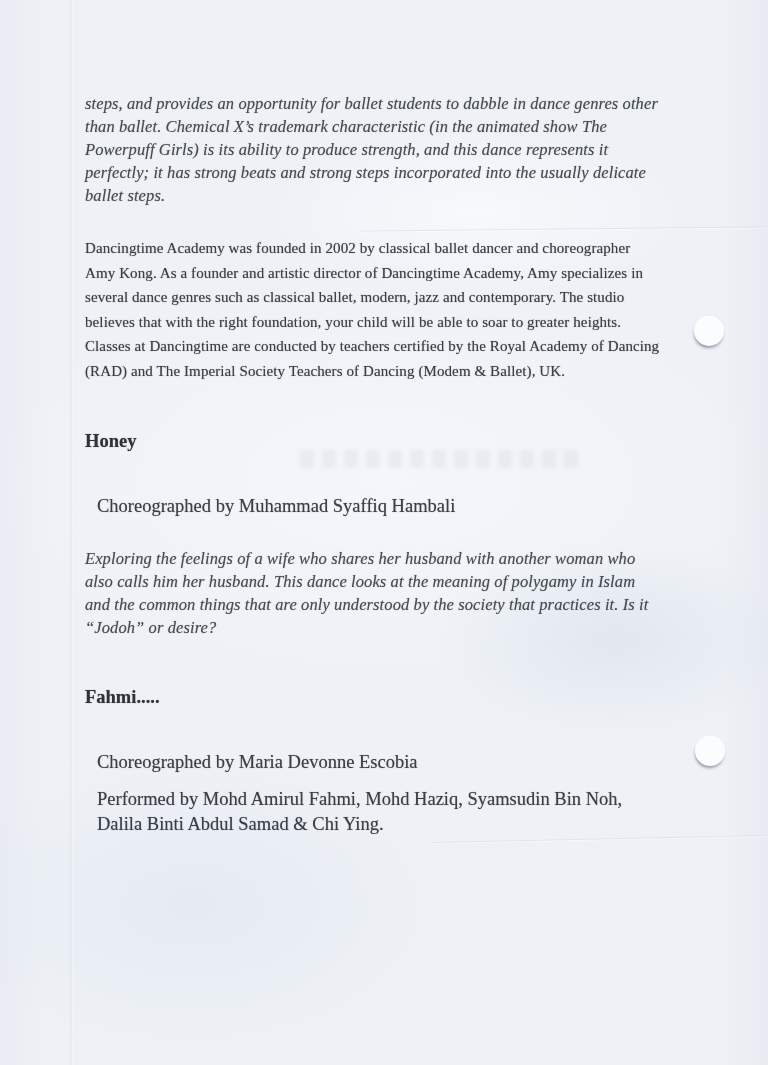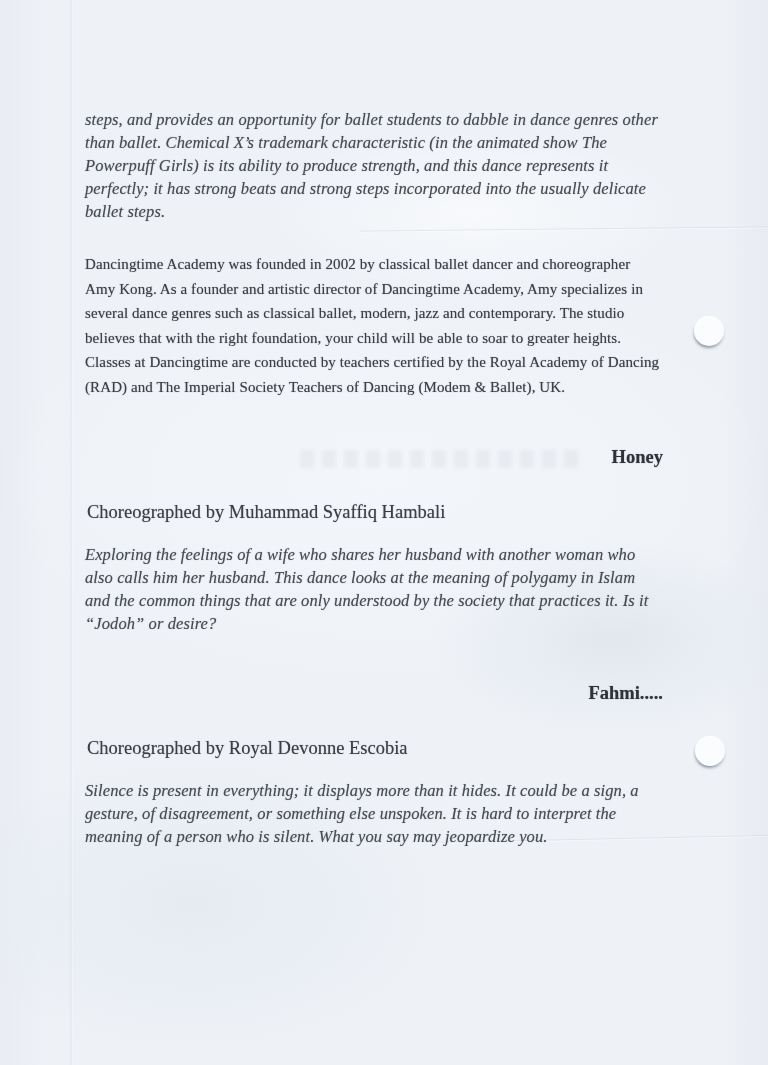--- a/index.html
+++ b/index.html
@@ -63,21 +63,21 @@
     left: 300px; top: 450px; width: 280px; height: 18px;
     background: repeating-linear-gradient(90deg,
       rgba(150,158,170,0.10) 0 14px, rgba(150,158,170,0) 14px 22px);
     filter: blur(2px);
     pointer-events: none;
   }
 
   .content {
     position: absolute;
     left: 85px;
-    top: 108px;
+    top: 92px;
     width: 578px;
   }
 
   .para {
     margin: 0;
     font-size: 15px;
     line-height: 24.5px;
     text-align: left;
     letter-spacing: 0.1px;
     text-shadow: 0 0 1px rgba(62,66,74,0.55);
@@ -91,25 +91,24 @@
     text-shadow: 0 0 1px rgba(72,76,84,0.5);
   }
 
   .section-title {
     margin: 0;
     font-size: 18.5px;
     line-height: 24px;
     font-weight: bold;
     color: #2f3238;
     text-shadow: 0 0 1px rgba(50,53,60,0.6);
-    text-align: right;
   }
 
   .credits {
-    margin: 2px;
+    margin: 12px;
     font-size: 18.5px;
     line-height: 25px;
     text-shadow: 0 0 1px rgba(62,66,74,0.55);
   }
 
   .gap-after-intro      { height: 29px; }
   .gap-before-title-1   { height: 46px; }
   .gap-after-title      { height: 29px; }
   .gap-before-desc      { height: 16px; }
   .gap-before-title-2   { height: 46px; }
@@ -145,20 +144,20 @@
     <div class="gap-before-desc"></div>
 
     <p class="para italic">Exploring the feelings of a wife who shares her husband with another woman who also calls him her husband. This dance looks at the meaning of polygamy in Islam and the common things that are only understood by the society that practices it. Is it “Jodoh” or desire?</p>
 
     <div class="gap-before-title-2"></div>
 
     <h2 class="section-title">Fahmi.....</h2>
 
     <div class="gap-after-title"></div>
 
-    <p class="credits">Choreographed by Royal Devonne Escobia</p>
+    <p class="credits">Choreographed by Maria Devonne Escobia</p>
+    <p class="credits">Performed by Mohd Amirul Fahmi, Mohd Haziq, Syamsudin Bin Noh, Dalila Binti Abdul Samad &amp; Chi Ying.</p>
 
     <div class="gap-before-desc"></div>
 
-    <p class="para italic">Silence is present in everything; it displays more than it hides. It could be a sign, a gesture, of disagreement, or something else unspoken. It is hard to interpret the meaning of a person who is silent. What you say may jeopardize you.</p>
 
   </div>
 </div>
 
 </body></html>

